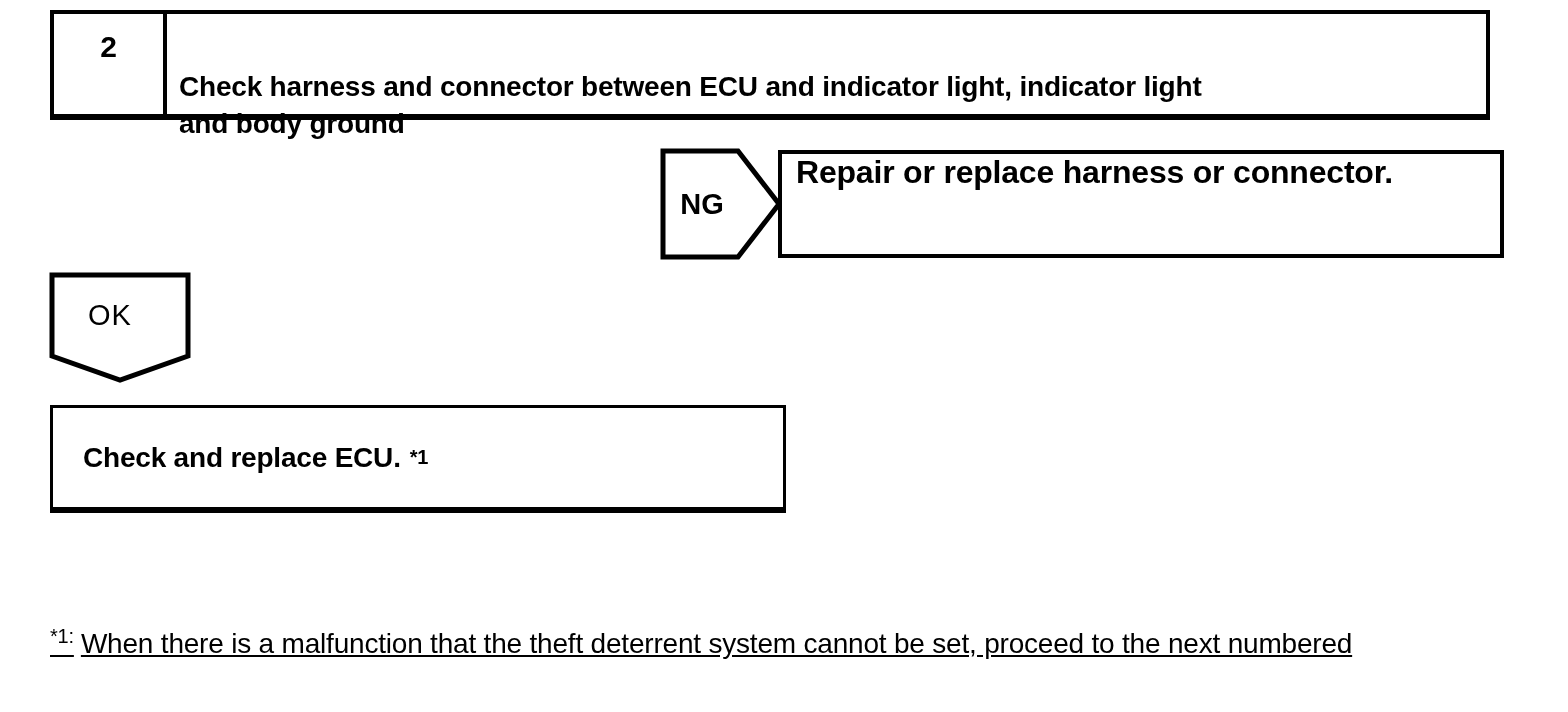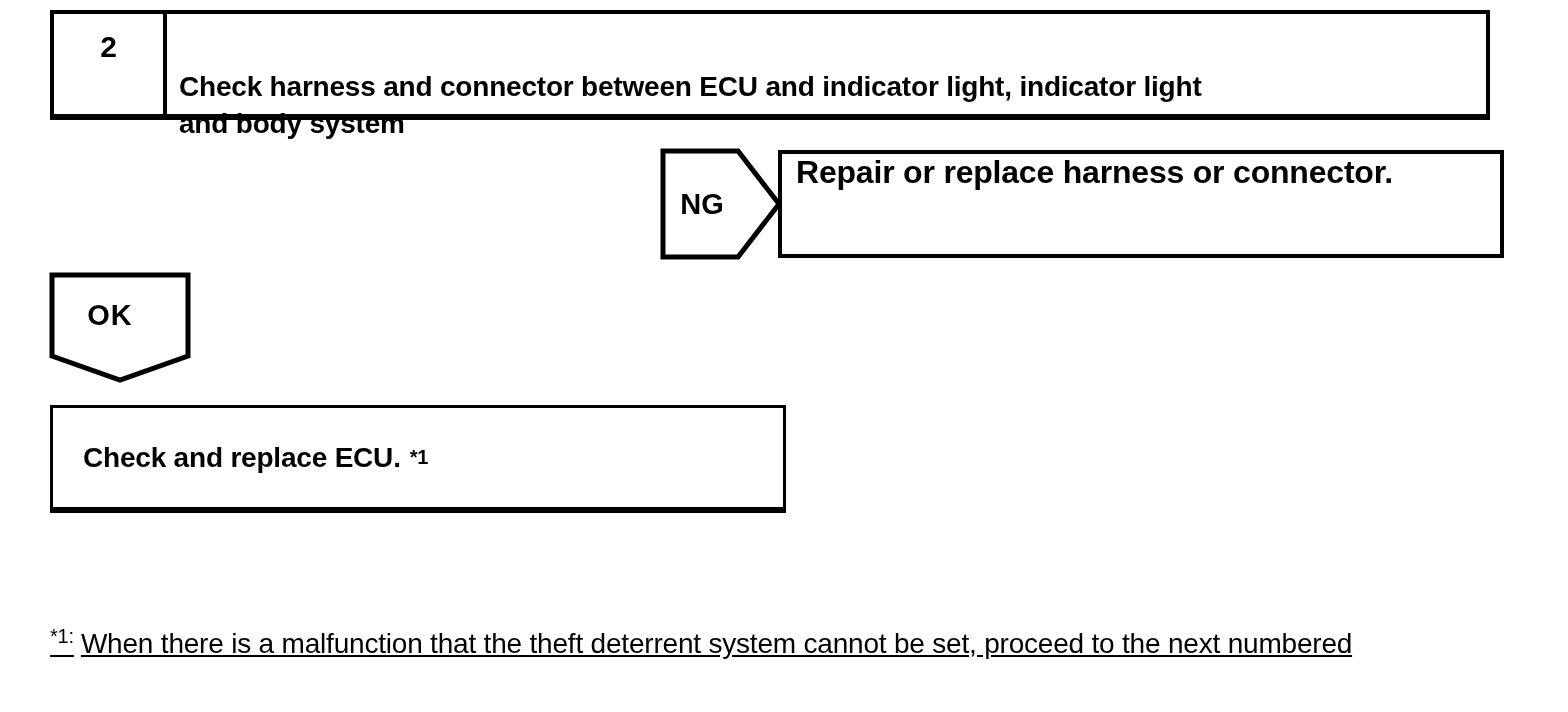--- a/index.html
+++ b/index.html
@@ -101,21 +101,21 @@
   .ok-shape svg { display: block; }
   .ok-shape .shape-label {
     position: absolute;
     left: 0;
     top: 0;
     width: 122px;
     height: 86px;
     display: flex;
     align-items: center;
     justify-content: center;
-    font-weight: bold;
+    font-weight: normal;
     font-size: 29px;
     letter-spacing: 1px;
   }
 
   
   .result-box {
     position: absolute;
     left: 50px;
     top: 405px;
     width: 700px;
@@ -158,21 +158,21 @@
 </style>
 </head>
 <body>
 
 <div class="page">
 
   <div class="step-header">
     <div class="step-number-cell">2</div>
     <div class="step-instruction-cell">
       <div class="nowrap-line">Check harness and connector between ECU and indicator light, indicator light</div>
-      <div class="nowrap-line">and body system</div>
+      <div class="nowrap-line">and body ground</div>
     </div>
   </div>
 
   <div class="ng-shape">
     <svg width="122" height="112" viewBox="0 0 122 112">
       <polygon points="3,3 78,3 119,56 78,109 3,109" fill="#ffffff" stroke="#000000" stroke-width="5" stroke-linejoin="miter"></polygon>
     </svg>
     <span class="shape-label">NG</span>
   </div>
 

